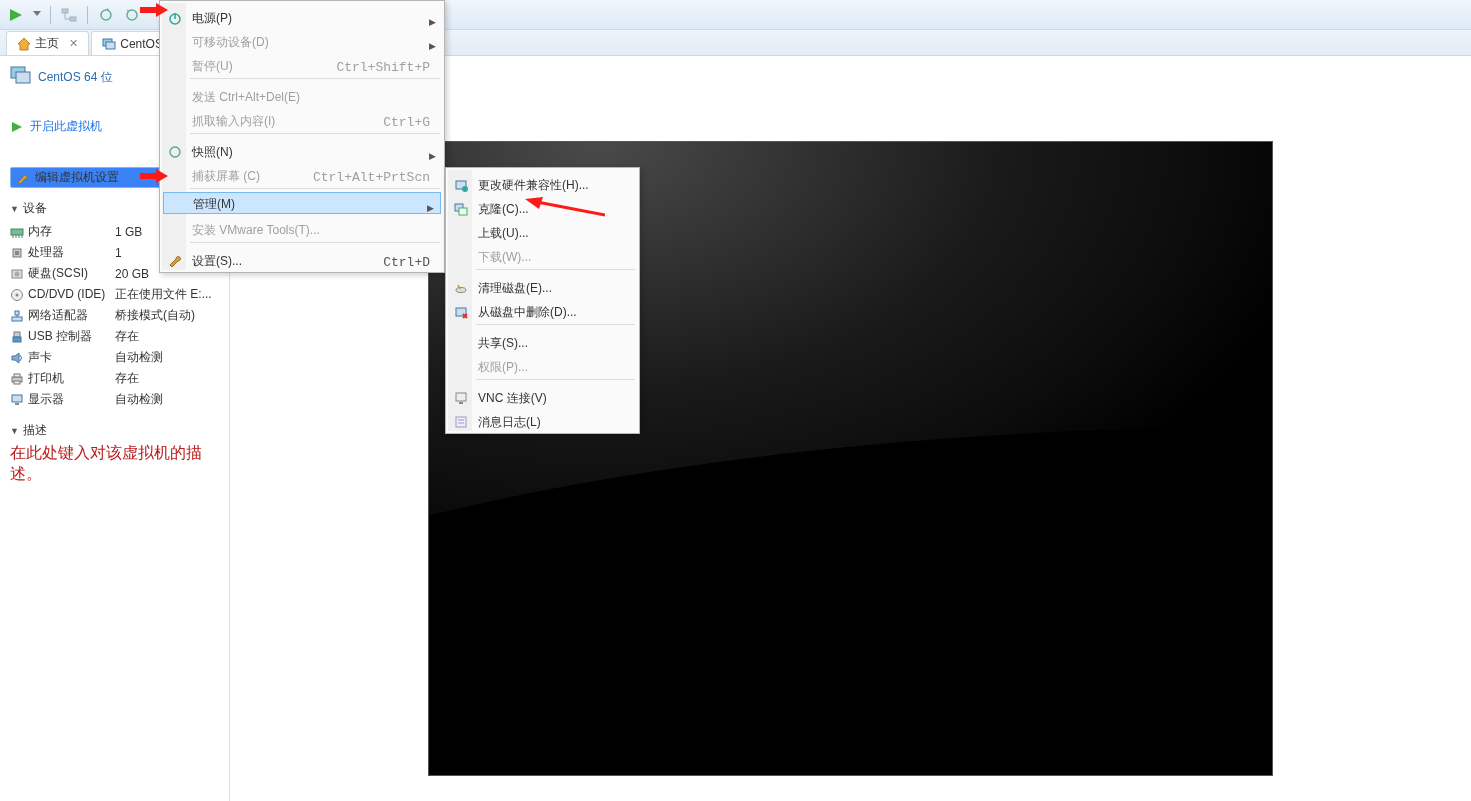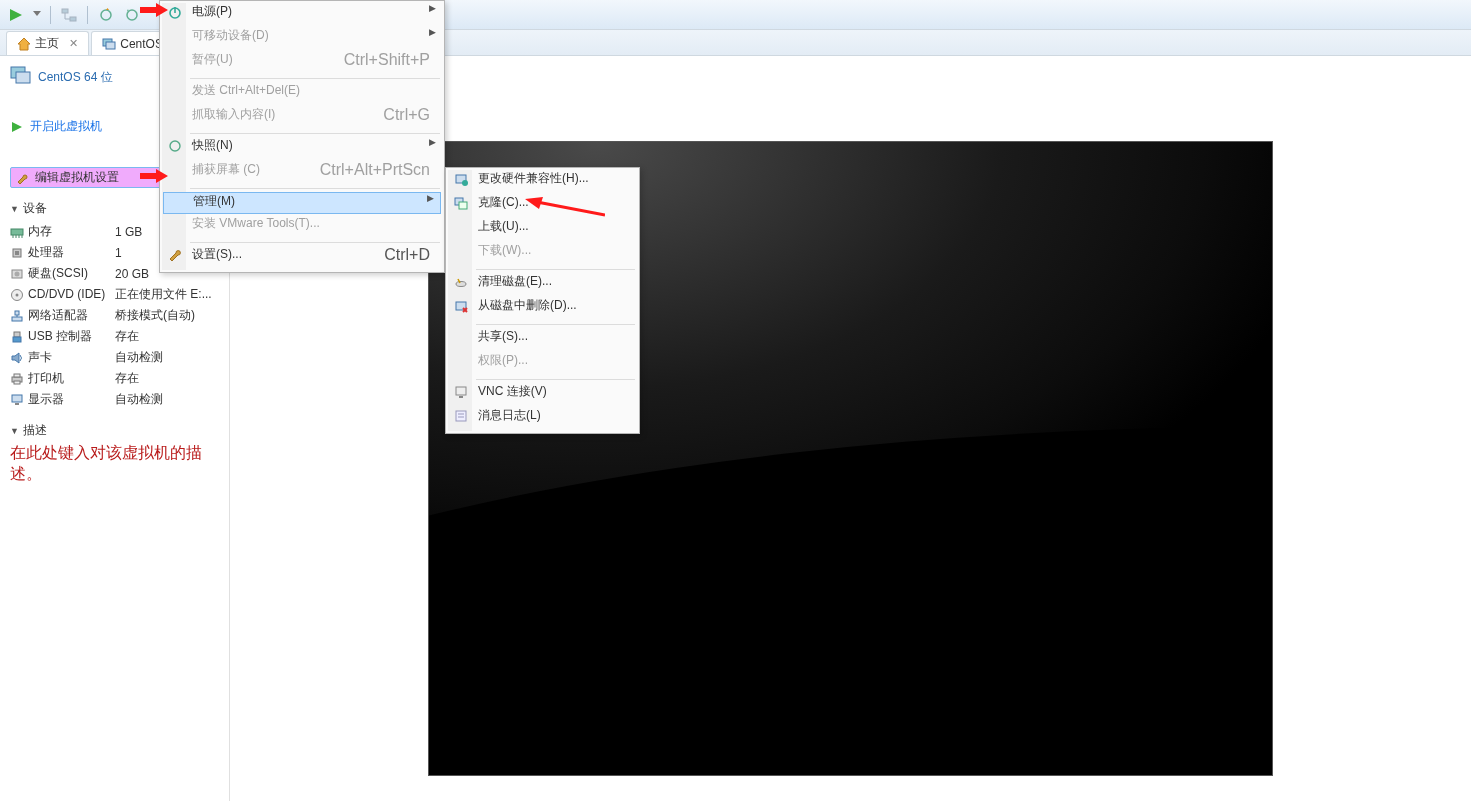--- a/index.html
+++ b/index.html
@@ -18,46 +18,46 @@
 
 
 .body { display: flex; height: calc(801px - 56px); }
 .sidebar { width: 230px; border-right: 1px solid #e0e0e0; padding: 8px 10px; overflow: hidden; }
 .main { flex: 1; background: #fff; position: relative; display:flex; align-items:flex-start; justify-content:center; padding-top:85px; }
 
 .title { font-size: 20px; color: #2b6cb0; display: flex; align-items: flex-end; gap: 6px; margin-bottom: 6px; }
 .title-icon { width: 22px; height: 22px; }
 
 .action { display: flex; align-items: center; gap: 6px; padding: 2px 0; color: #1a73e8; font-size: 12px; margin-top: 30px; }
-.action.selected { background: #f0abfc; border: 1px solid #7ab8f0; padding: 1px 4px; border-radius: 2px; color: #333; }
+.action.selected { background: #3b82f6; border: 1px solid #7ab8f0; padding: 1px 4px; border-radius: 2px; color: #333; }
 .action .ic { width: 14px; height: 14px; display:flex; align-items:center; justify-content:center; }
 
 .section-hdr { display: flex; align-items: center; gap: 4px; color: #333; margin-top: 12px; margin-bottom: 4px; font-size: 12px; }
 .section-hdr .tri { font-size: 9px; color: #555; }
 
 .dev-table { width: 100%; border-collapse: collapse; }
 .dev-table td { padding: 2px 0; font-size: 12px; color: #333; vertical-align: middle; }
 .dev-table td:first-child { width: 105px; }
 .dev-ic { width: 14px; height: 14px; display: inline-flex; align-items:center; justify-content:center; margin-right: 4px; vertical-align: middle; }
 
 .desc-text { color: #b91c1c; font-size: 16px; margin-top: 4px; }
 
 
 .vm-preview { width: 845px; height: 635px; background: radial-gradient(ellipse 160% 130% at 20% 0%, #4a4a4a 0%, #323232 15%, #1a1a1a 30%, #0c0c0c 45%, #000 55%); border: 1px solid #555; position:relative; overflow:hidden;}
 .vm-preview::after{ content:""; position:absolute; left:0; right:0; bottom:0; height:55%; background:#000; clip-path: ellipse(150% 100% at 100% 100%);}
 
 
 .menu { position: absolute; background: #fafafa; border: 1px solid #b5b5b5; box-shadow: 2px 2px 6px rgba(0,0,0,.2); padding: 2px; z-index: 100; }
 .menu-gutter { position: absolute; left: 2px; top: 2px; bottom: 2px; width: 24px; background: #f0f0f0; }
-.menu-item { position: relative; height: 24px; display: flex; align-items: flex-start; padding-left: 30px; padding-right: 20px; color: #333; white-space: nowrap; }
+.menu-item { position: relative; height: 24px; display: flex; align-items: flex-end; padding-left: 30px; padding-right: 20px; color: #333; white-space: nowrap; }
 .menu-item.disabled { color: #a0a0a0; }
 .menu-item.highlight { background: #cde6ff; border: 1px solid #7ab8f0; height: 22px; margin: 1px; padding-left: 29px; }
 .menu-item .mi-icon { position: absolute; left: 4px; width: 18px; height: 18px; display:flex; align-items:center; justify-content:center; }
 .menu-item .mi-arrow { position: absolute; right: 6px; font-size: 9px; color: #555; }
-.menu-item .mi-shortcut { position: absolute; right: 12px; color: #555; font-size: 16px; }
+.menu-item .mi-shortcut { position: absolute; right: 12px; color: #555; font-size: 13px; font-family: Liberation Mono, monospace; }
 .menu-item.disabled .mi-shortcut { color:#a0a0a0;}
 .menu-sep { height: 1px; background: #dcdcdc; margin: 3px 2px 3px 28px; position: relative; }
 
 #menu1 { left: 159px; top: 0px; width: 286px; }
 #menu2 { left: 445px; top: 167px; width: 195px; }
 
 .arrow-annot { position: absolute; z-index: 200; pointer-events: none; }
 #arrow1 { left: 140px; top: 3px; }
 #arrow2 { left: 140px; top: 169px; }
 #arrow3 { left: 525px; top: 197px; }

